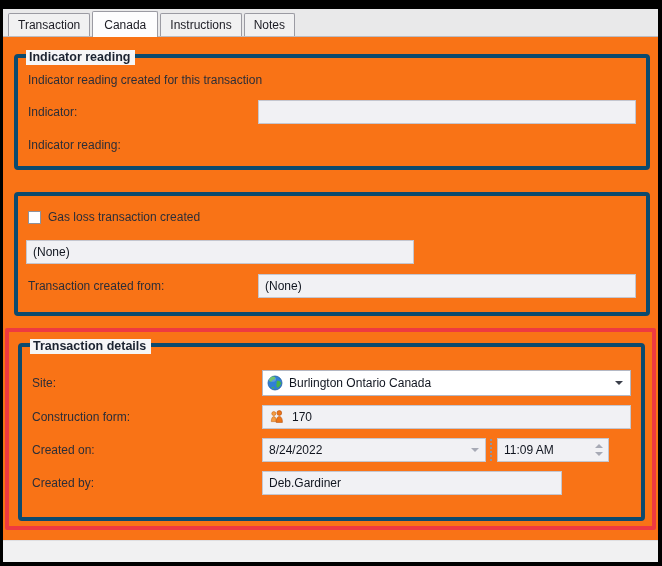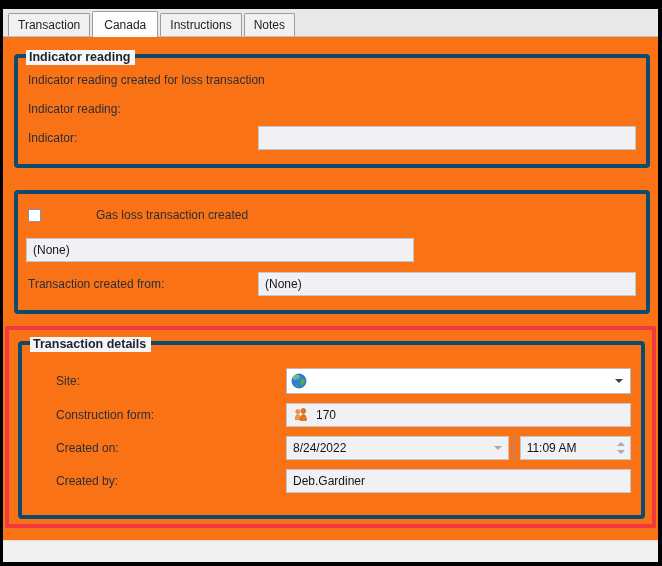--- a/index.html
+++ b/index.html
@@ -73,41 +73,41 @@
   
   .tbox {
     height:24px;
     border:1px solid #c4c6cf;
     background:#f1f1f4;
     display:flex; align-items:center;
     padding:0 6px;
     font-size:12px; color:#10151f;
   }
   .w-full { width:388px; }
-  .w-created { width:356px; }
-
-  
-  .check-row { display:flex; align-items:center; margin:0 0 16px 2px;gap:48px; }
+  .w-created { width:300px; }
+
+  
+  .check-row { display:flex; align-items:center; margin:0 0 16px 2px; }
   .checkbox {
     width:13px; height:13px;
     background:#fff;
     border:1px solid #8e929c;
     margin-right:7px;
   }
   .check-label { font-size:12px; color:#2c2e38; }
 
   
   .highlight-wrap {
     border:4px solid #ee3a40;
     border-radius:2px;
     margin:12px 2px 0 2px;
     padding:11px 0 5px 0;
   }
   .highlight-wrap .group { margin:0 7px 0 9px; padding-bottom:22px; }
-  .g3 .row { margin-top:9px;margin-left:24px; }
+  .g3 .row { margin-top:9px; }
   .g3 .row:first-child { margin-top:2px; }
 
   
   .combo {
     width:392px; height:26px;
     background:#fff;
     border:1px solid #b4b8c4;
     display:flex; align-items:center;
     padding:0 3px 0 4px;
     font-size:12px; color:#10151f;
@@ -168,27 +168,27 @@
       <div class="tab">Transaction</div>
       <div class="tab active">Canada</div>
       <div class="tab">Instructions</div>
       <div class="tab">Notes</div>
     </div>
 
     <div class="page">
 
       <div class="group g1">
         <div class="group-title">Indicator reading</div>
-        <div class="desc">Indicator reading created for loss transaction</div>
-        <div class="row" style="margin-top:14px;">
-          <div class="row-label">Indicator reading:</div>
-        </div>
+        <div class="desc">Indicator reading created for this transaction</div>
         <div class="row">
           <div class="row-label">Indicator:</div>
           <div class="tbox w-full"></div>
+        </div>
+        <div class="row" style="margin-top:14px;">
+          <div class="row-label">Indicator reading:</div>
         </div>
       </div>
 
       <div class="group g2">
         <div class="check-row">
           <div class="checkbox"></div>
           <div class="check-label">Gas loss transaction created</div>
         </div>
         <div class="row">
           <div class="tbox w-full">(None)</div>
@@ -208,20 +208,21 @@
             <div class="combo">
               <span class="icon16">
                 <svg width="16" height="16" viewBox="0 0 16 16">
                   <circle cx="8" cy="8" r="7" fill="#2f7fd6" stroke="#245f9e" stroke-width="0.8"></circle>
                   <path d="M4 2.2 C6 1.1 7.8 1.6 8.4 3 C7.9 4.6 5.9 4.4 5 5.9 C4.1 7.2 2.6 6.6 2.1 5.4 C2.5 4.1 3.1 2.9 4 2.2 Z" fill="#49b347"></path>
                   <path d="M10 5.8 C12 5.2 13.6 6.4 14.2 8 C13.7 10.2 12.2 11.8 10.6 12.8 C9.5 12.2 9 10.6 9.5 9 C9.9 7.7 9.5 6.6 10 5.8 Z" fill="#49b347"></path>
                   <path d="M4.5 12.6 C5.6 11.8 7 12 7.4 13.2 C6.7 13.9 5.4 13.7 4.5 12.6 Z" fill="#49b347"></path>
                   <ellipse cx="5.4" cy="4.2" rx="3.6" ry="2.6" fill="#ffffff" opacity="0.22"></ellipse>
                 </svg>
               </span>
+              <span class="val">Burlington Ontario Canada</span>
               <span class="combo-btn">
                 <span class="arr-down"></span>
               </span>
             </div>
           </div>
 
           <div class="row">
             <div class="row-label">Construction form:</div>
             <div class="tbox w-full">
               <span class="icon16">

